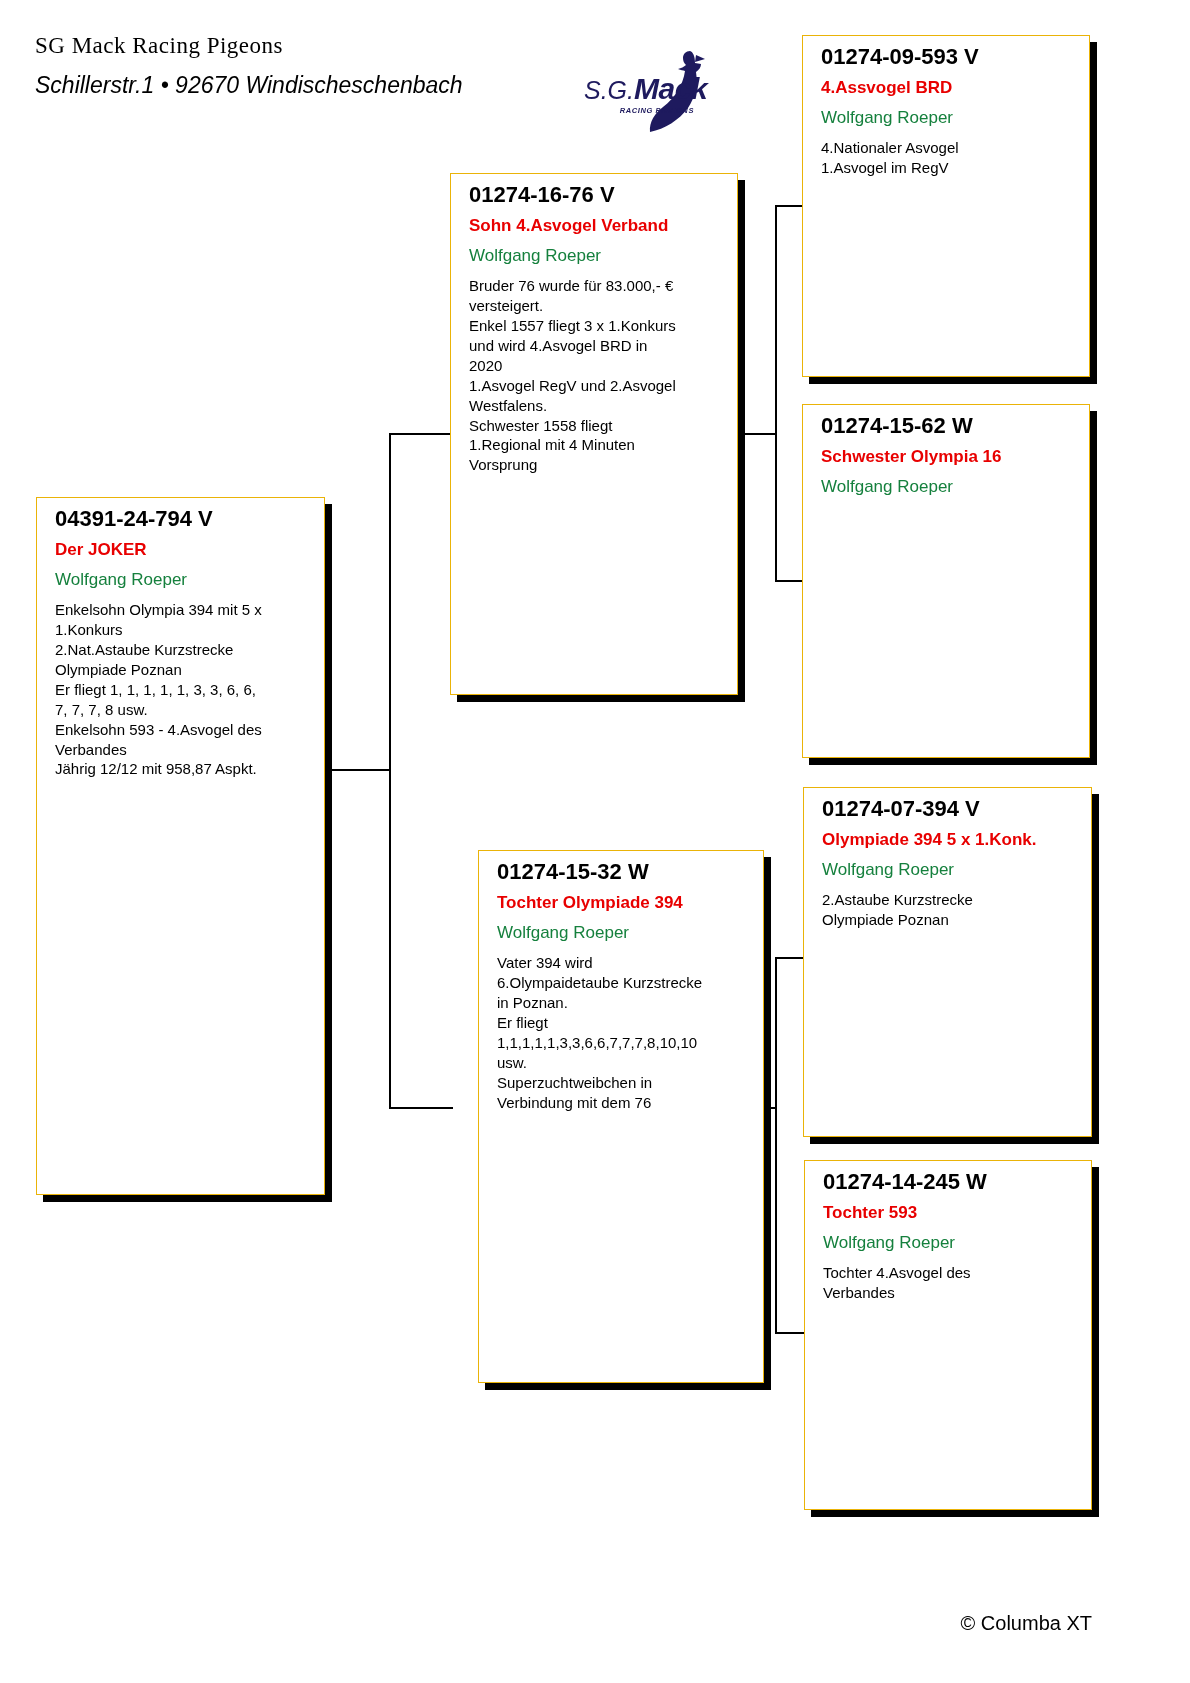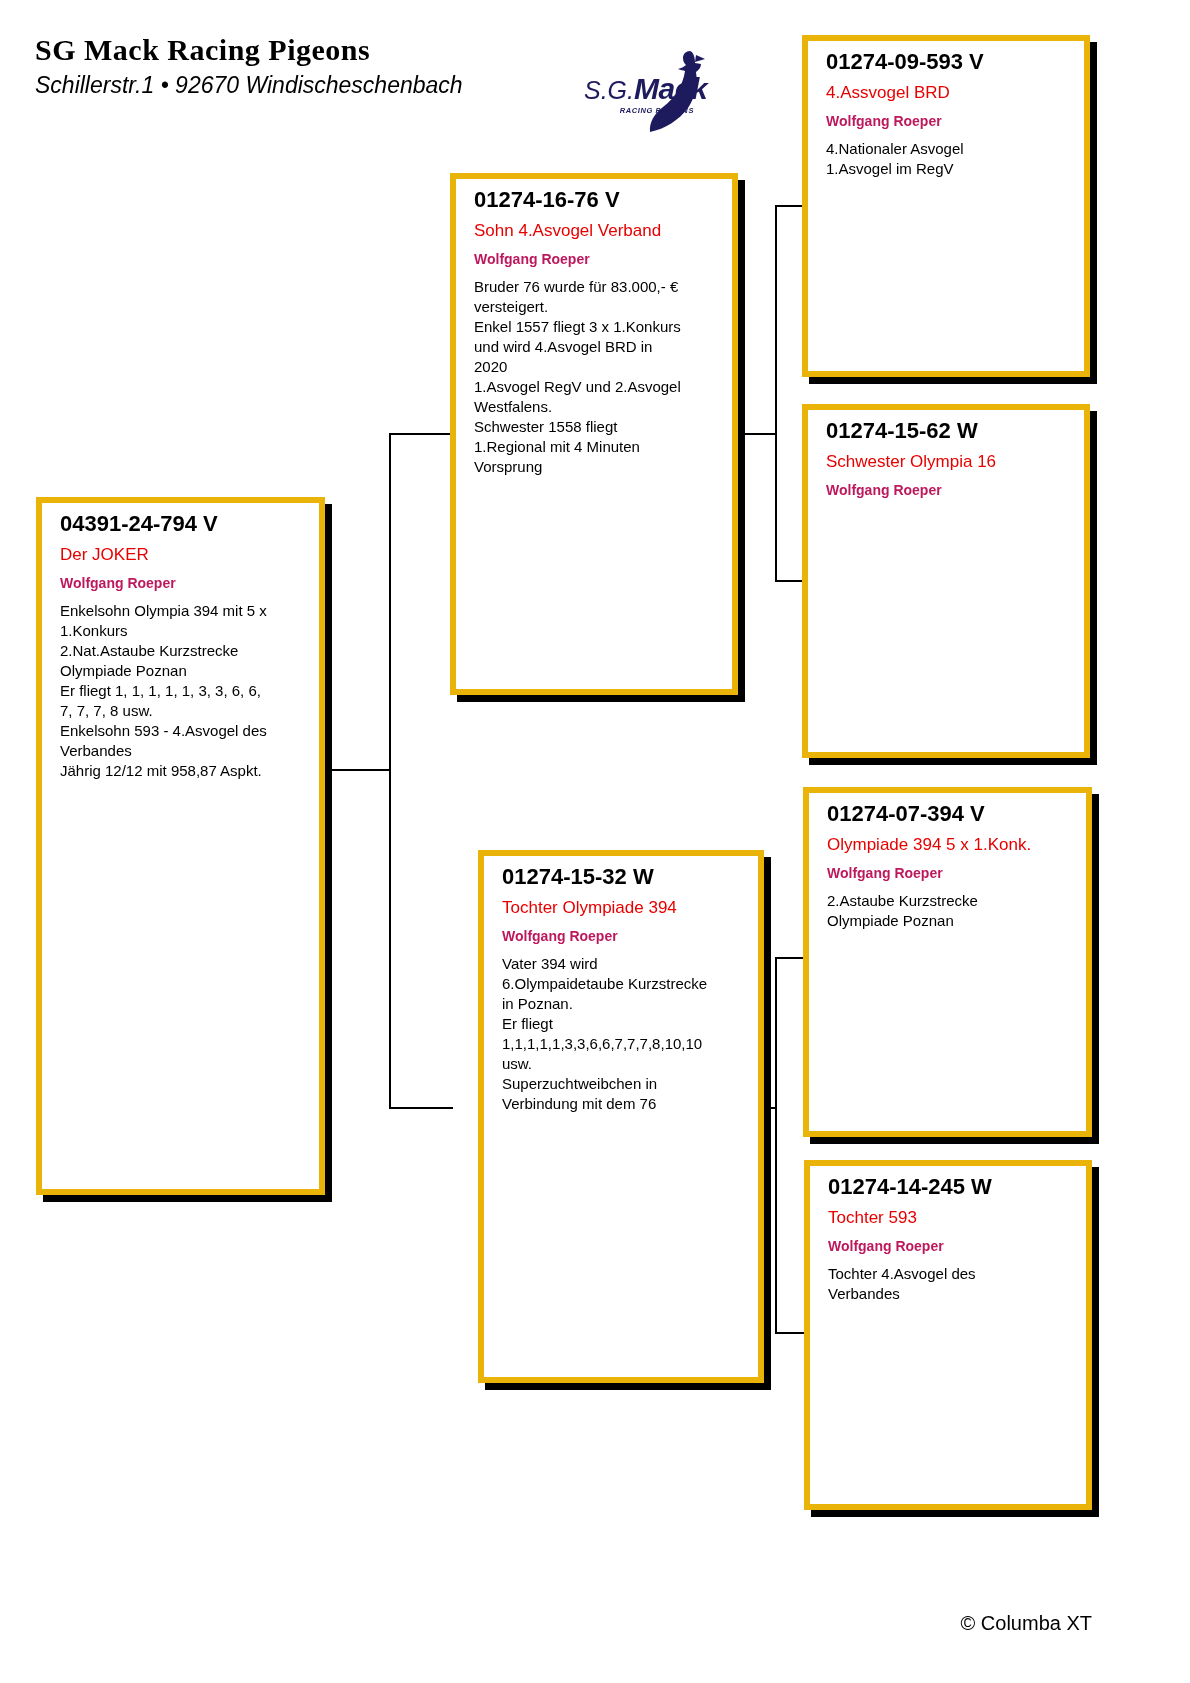--- a/index.html
+++ b/index.html
@@ -1,39 +1,39 @@
 <!DOCTYPE html>
 <html><head>
 <meta charset="utf-8">
 <style>
   html,body{margin:0;padding:0;background:#ffffff;}
   #page{position:relative;width:1190px;height:1683px;background:#ffffff;overflow:hidden;
         font-family:"Liberation Sans", sans-serif;color:#000;}
 
   
   .company{position:absolute;left:35px;top:33px;font-family:"Liberation Serif", serif;
-           font-weight:bold;font-size:30px;letter-spacing:0.5px;}
+           font-weight:normal;font-size:23px;letter-spacing:0.5px;}
   .address{position:absolute;left:35px;top:72px;font-style:italic;font-size:23px;text-align:right;}
   .contact{position:absolute;left:35px;top:102px;font-size:20px;}
 
   
   .logo{position:absolute;left:556px;top:50px;width:150px;height:88px;color:#1e1a5e;}
   .logo-text{position:absolute;left:0;top:22px;white-space:nowrap;margin-left:28px;}
   .logo-prefix{font-style:italic;font-size:25px;font-weight:400;}
   .logo-name{font-style:italic;font-size:30px;font-weight:bold;letter-spacing:-0.5px;}
   .logo-tagline{position:absolute;left:46px;top:56px;width:92px;text-align:right;
                 font-size:7.5px;font-weight:bold;font-style:italic;letter-spacing:0.6px;}
   .logo svg{position:absolute;right:0;top:0;}
 
   
-  .pbox{position:absolute;box-sizing:border-box;background:#fff;border:6px solid #eab308;
+  .pbox{position:absolute;box-sizing:border-box;background:#fff;border:1px solid #eab308;
         box-shadow:7px 7px 0 0 #000;padding:9px 12px 8px 18px;}
   .ring{font-size:22px;font-weight:bold;margin:0 0 9px 0;line-height:1.1;}
-  .pname{font-size:17px;font-weight:normal;color:#e80000;margin:0 0 9px 0;line-height:1.2;}
-  .owner{font-size:14px;font-weight:bold;color:#be185d;margin:0 0 10px 0;line-height:1.2;}
+  .pname{font-size:17px;font-weight:bold;color:#e80000;margin:0 0 9px 0;line-height:1.2;}
+  .owner{font-size:17px;font-weight:normal;color:#15803d;margin:0 0 10px 0;line-height:1.2;}
   .notes{font-size:15px;line-height:1.33;white-space:pre-line;}
 
   
   .line{position:absolute;background:#000;}
 
   
   .copyright{position:absolute;left:892px;top:1612px;width:200px;text-align:right;font-size:20px;}
 </style>
 </head>
 <body>

